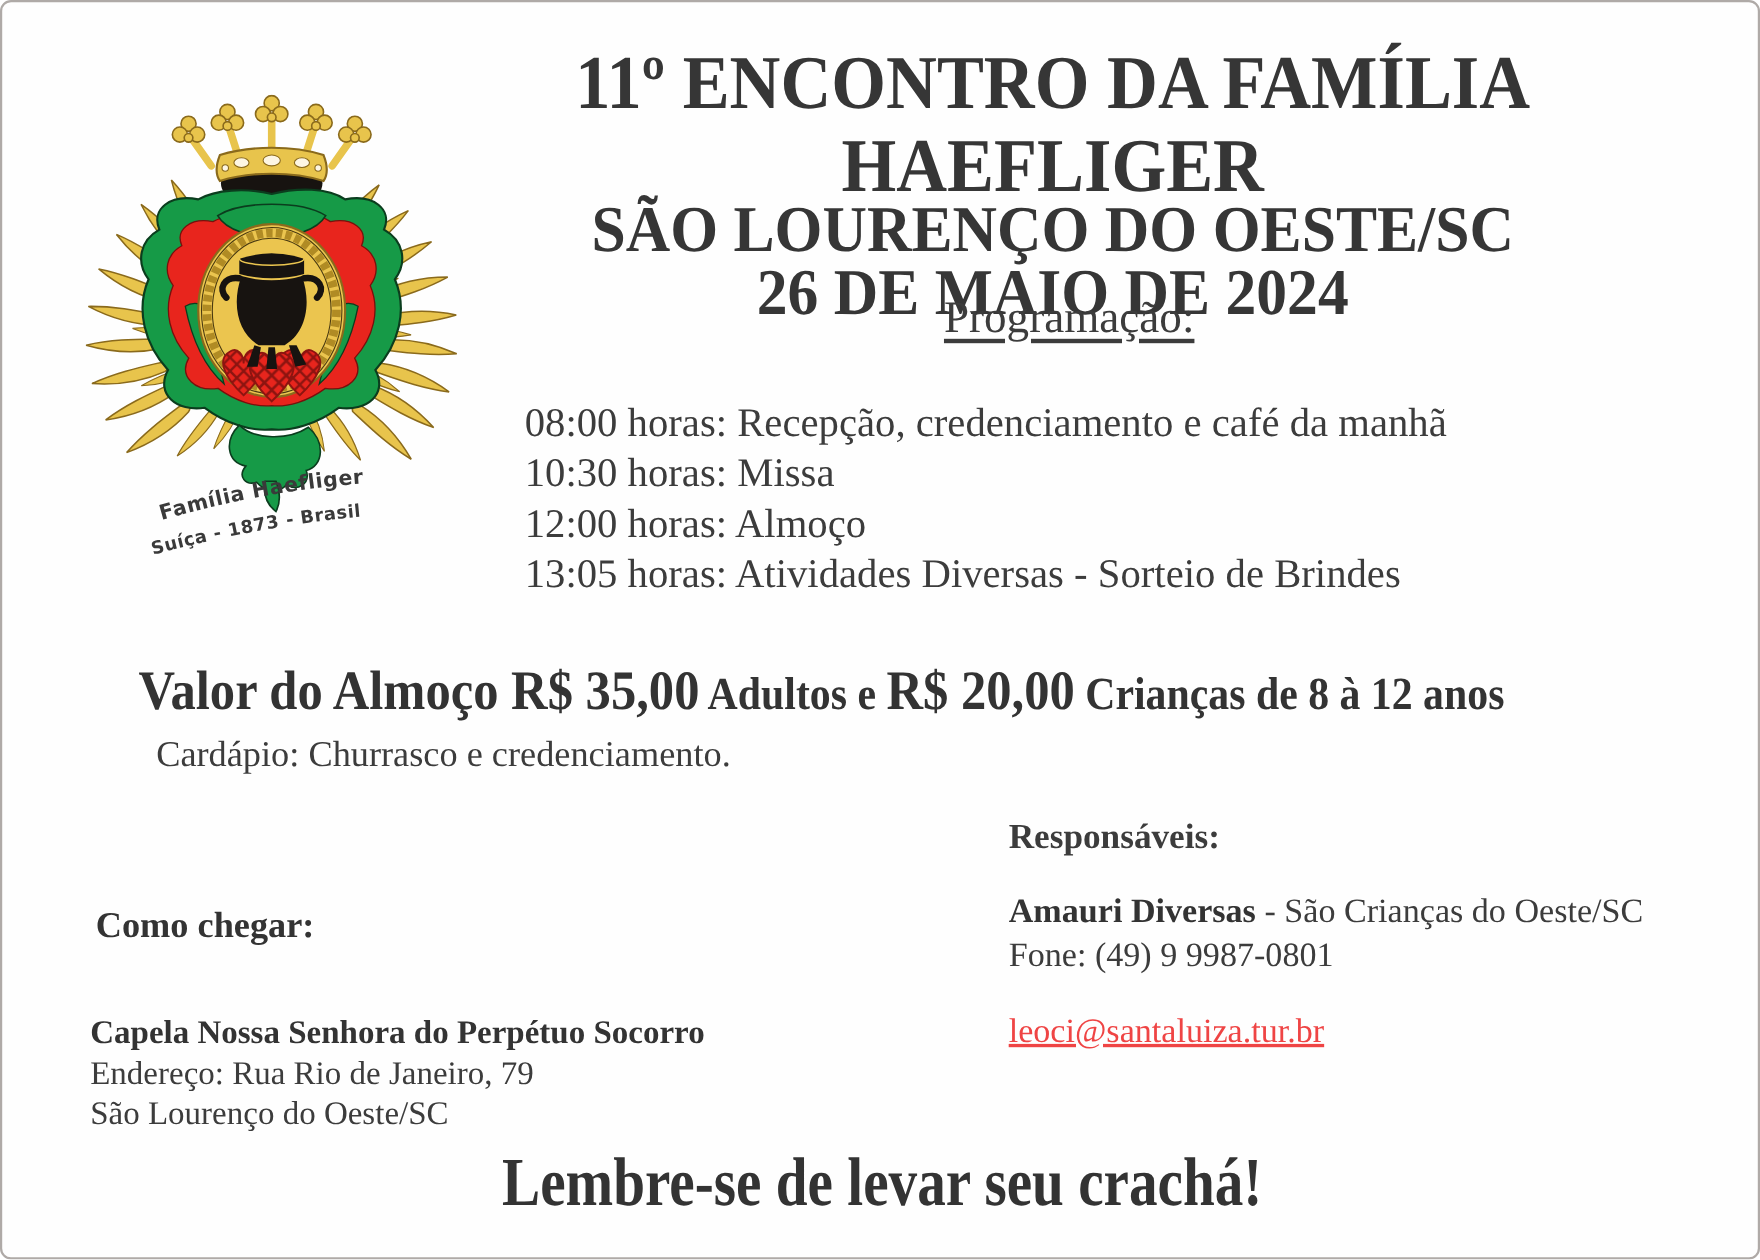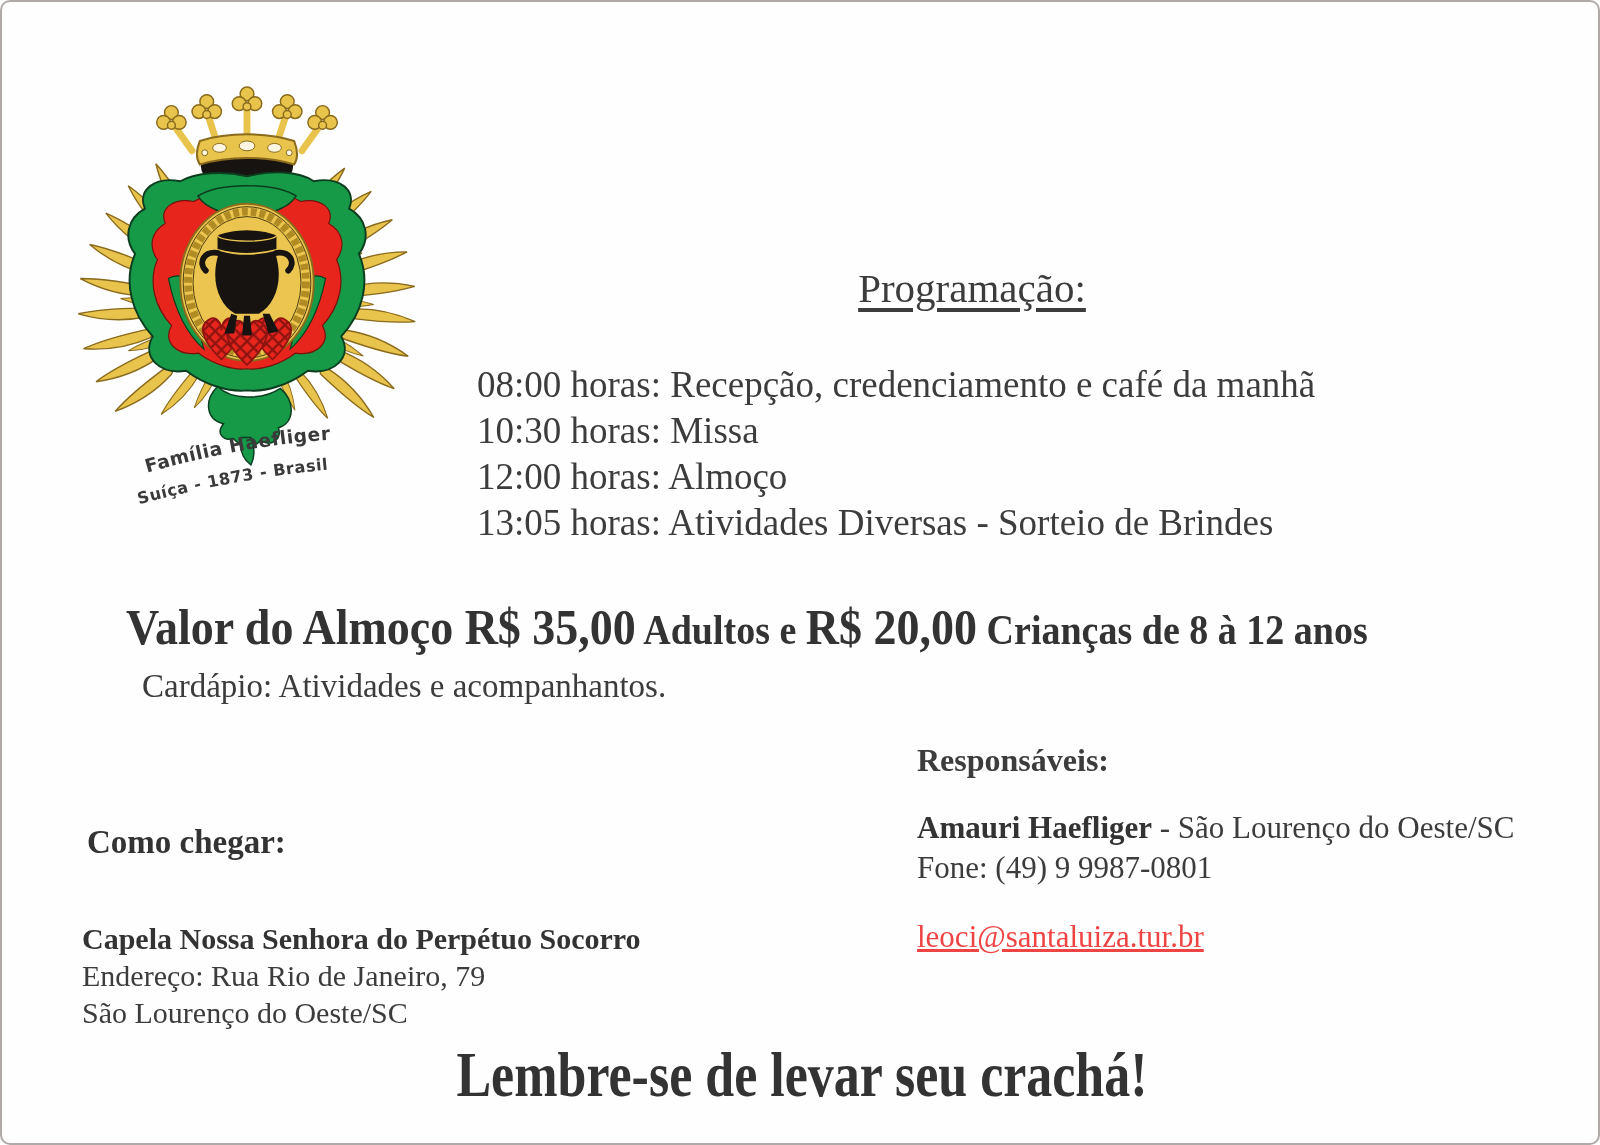--- a/index.html
+++ b/index.html
@@ -169,49 +169,54 @@
     <g font-family="&quot;DejaVu Sans&quot;, sans-serif" font-weight="bold" fill="#3a3a3a">
       <text font-size="19" letter-spacing="0.5">
         <textPath href="#capPath1">Família Haefliger</textPath>
       </text>
       <text font-size="16.5" letter-spacing="0.5">
         <textPath href="#capPath2">Suíça - 1873 - Brasil</textPath>
       </text>
     </g>
   </svg>
 
+  <div class="abs title">
+    <div class="title-l1">11º ENCONTRO DA FAMÍLIA HAEFLIGER</div>
+    <div class="title-l2">SÃO LOURENÇO DO OESTE/SC</div>
+    <div class="title-l3">26 DE MAIO DE 2024</div>
+  </div>
 
   <div class="abs prog-head">
     <span>Programação:</span>
   </div>
   <div class="abs schedule">
     <div>08:00 horas: Recepção, credenciamento e café da manhã</div>
     <div>10:30 horas: Missa</div>
     <div>12:00 horas: Almoço</div>
     <div>13:05 horas: Atividades Diversas - Sorteio de Brindes</div>
   </div>
 
   <div class="abs valor">
     <span>Valor do Almoço R$ 35,00</span><span class="sm"> Adultos e </span><span>R$ 20,00</span><span class="sm"> Crianças de 8 à 12 anos</span>
   </div>
-  <div class="abs cardapio">Cardápio: Atividades e acompanhantos.</div>
+  <div class="abs cardapio">Cardápio: Churrasco e credenciamento.</div>
 
   <div class="abs resp-head">
     <span>Responsáveis: </span>
   </div>
 
   <div class="abs como">Como chegar:</div>
   <div class="abs venue-block">
     <div class="b">Capela Nossa Senhora do Perpétuo Socorro</div>
     <div>Endereço: Rua Rio de Janeiro, 79</div>
     <div>São Lourenço do Oeste/SC</div>
   </div>
 
   <div class="abs contact1">
-    <div><span class="b">Amauri Haefliger</span><span> - São Lourenço do Oeste/SC</span></div>
+    <div><span class="b">Amauri Diversas</span><span> - São Crianças do Oeste/SC</span></div>
     <div>Fone:  (49) 9 9987-0801</div>
   </div>
 
   <div class="abs contact2">
     <div><a class="email">leoci@santaluiza.tur.br</a></div>
   </div>
 
   <div class="abs footer">Lembre-se de levar seu crachá!</div>
 
 </div>

